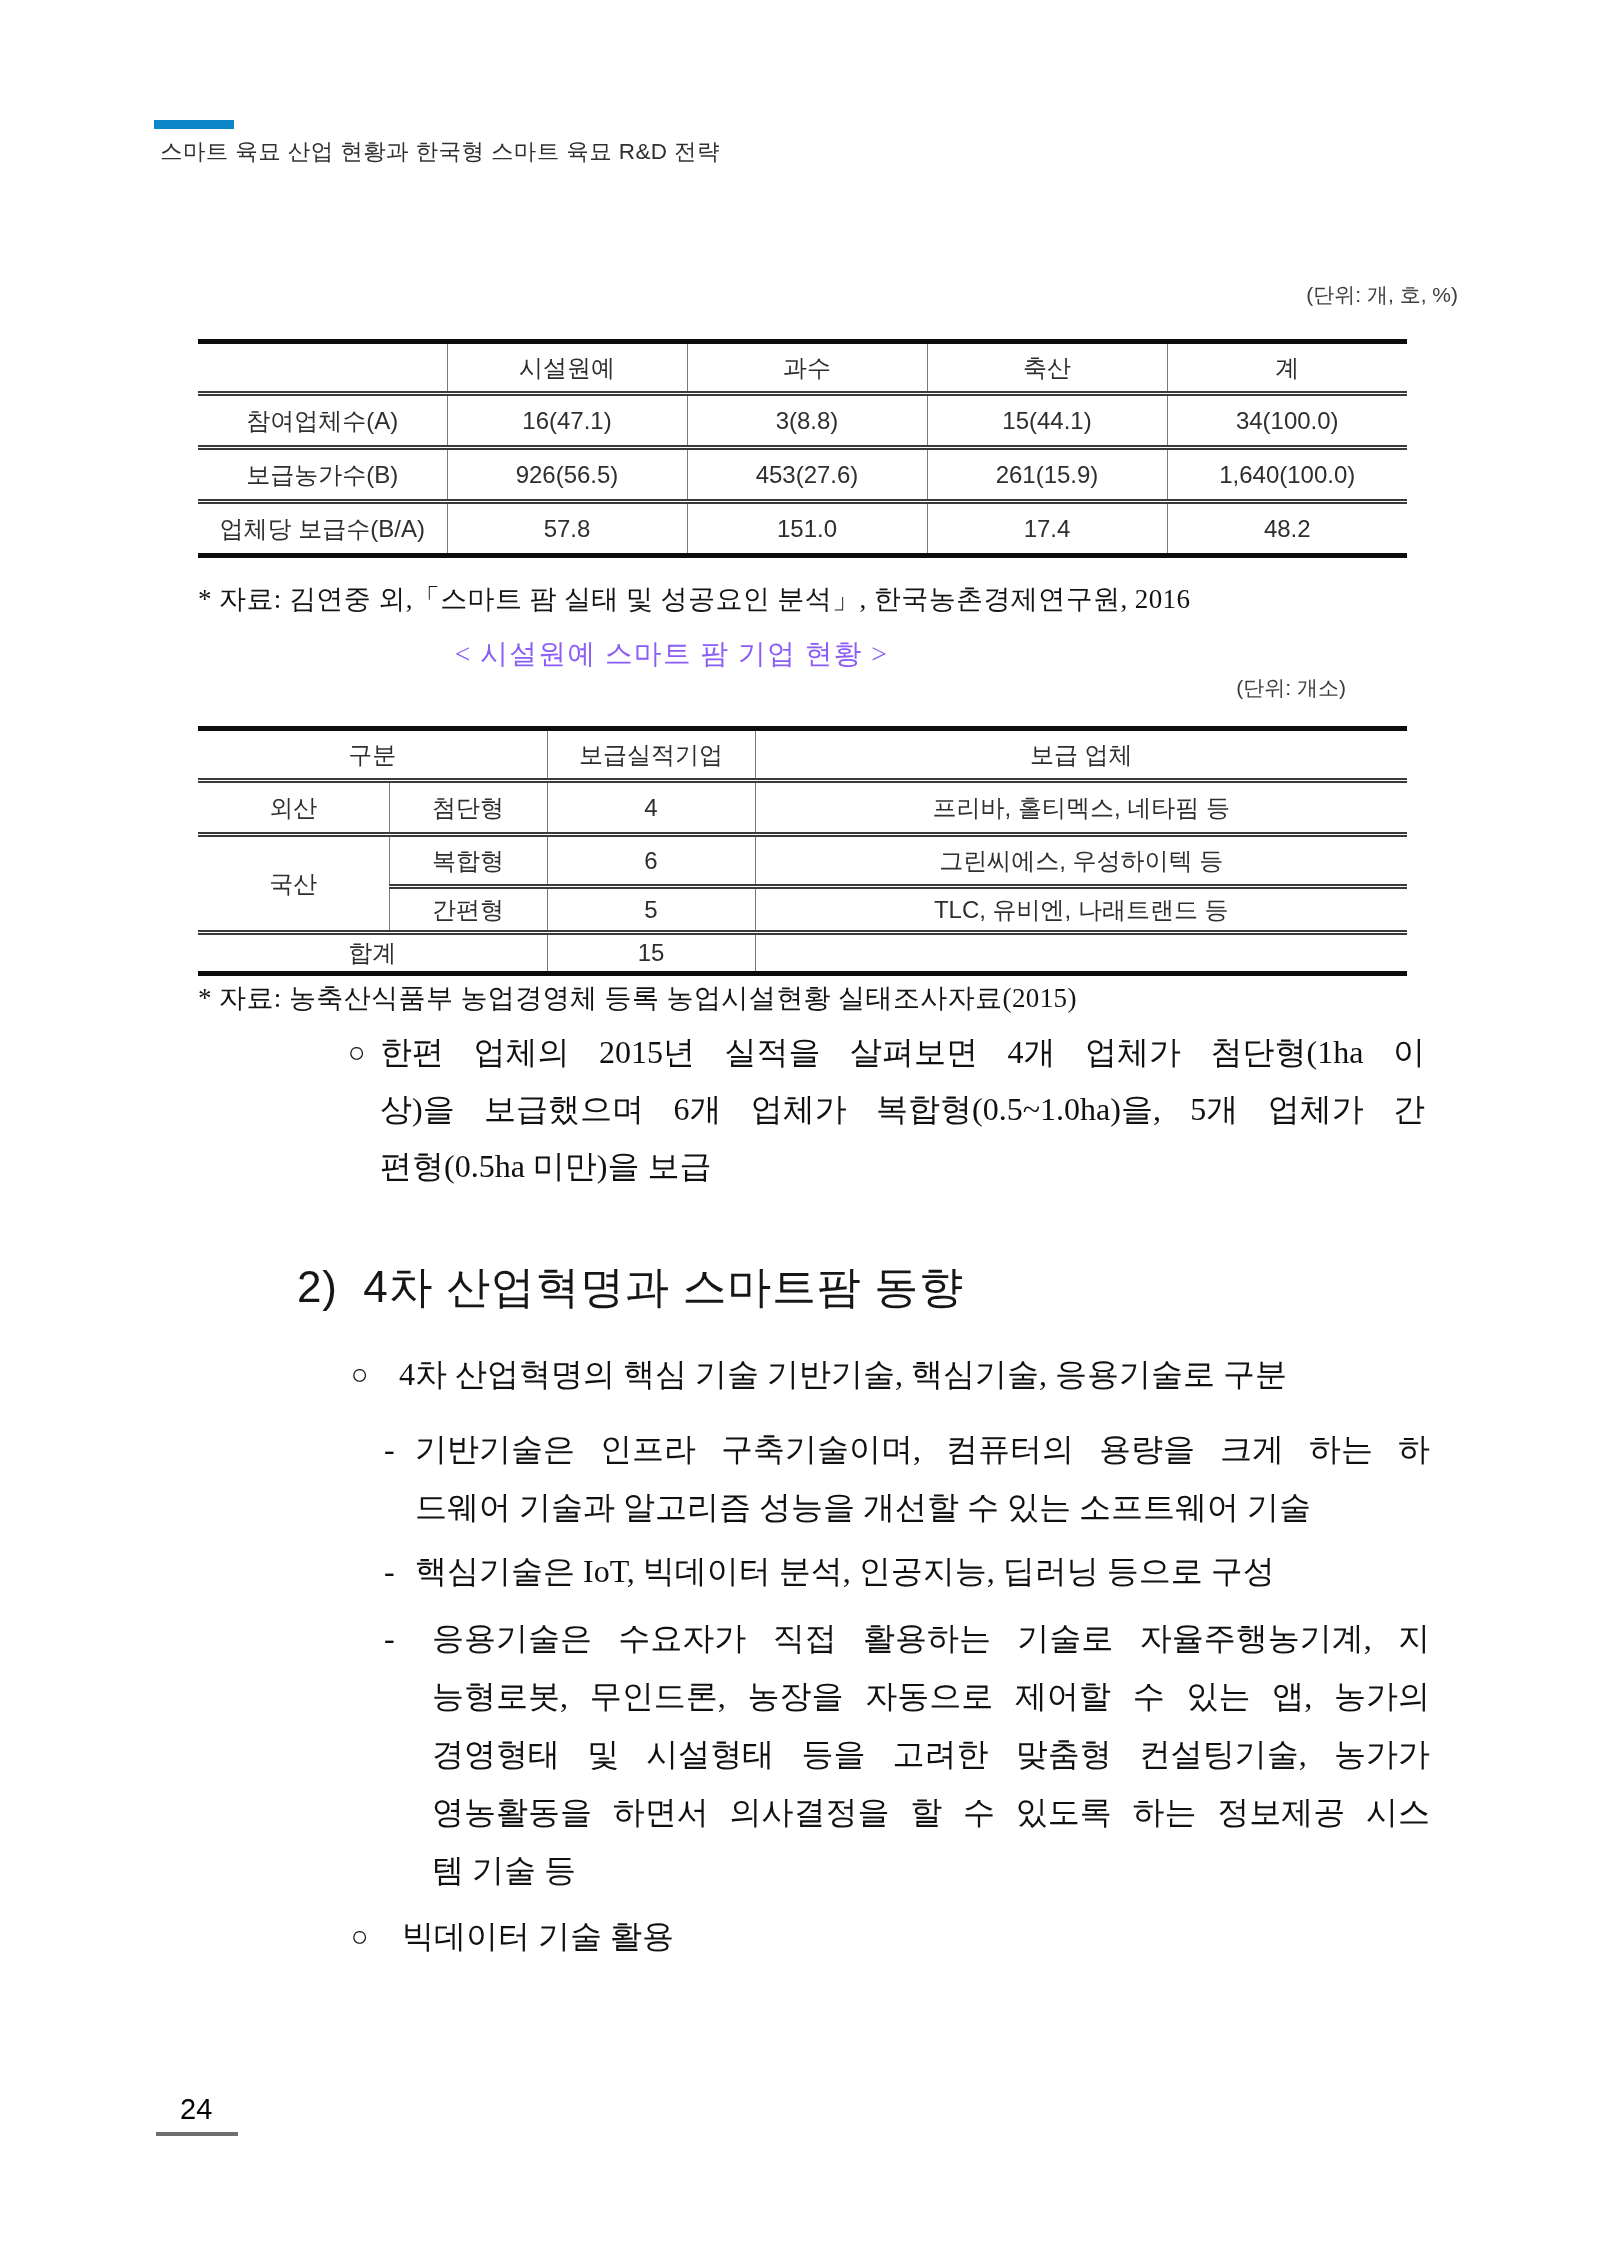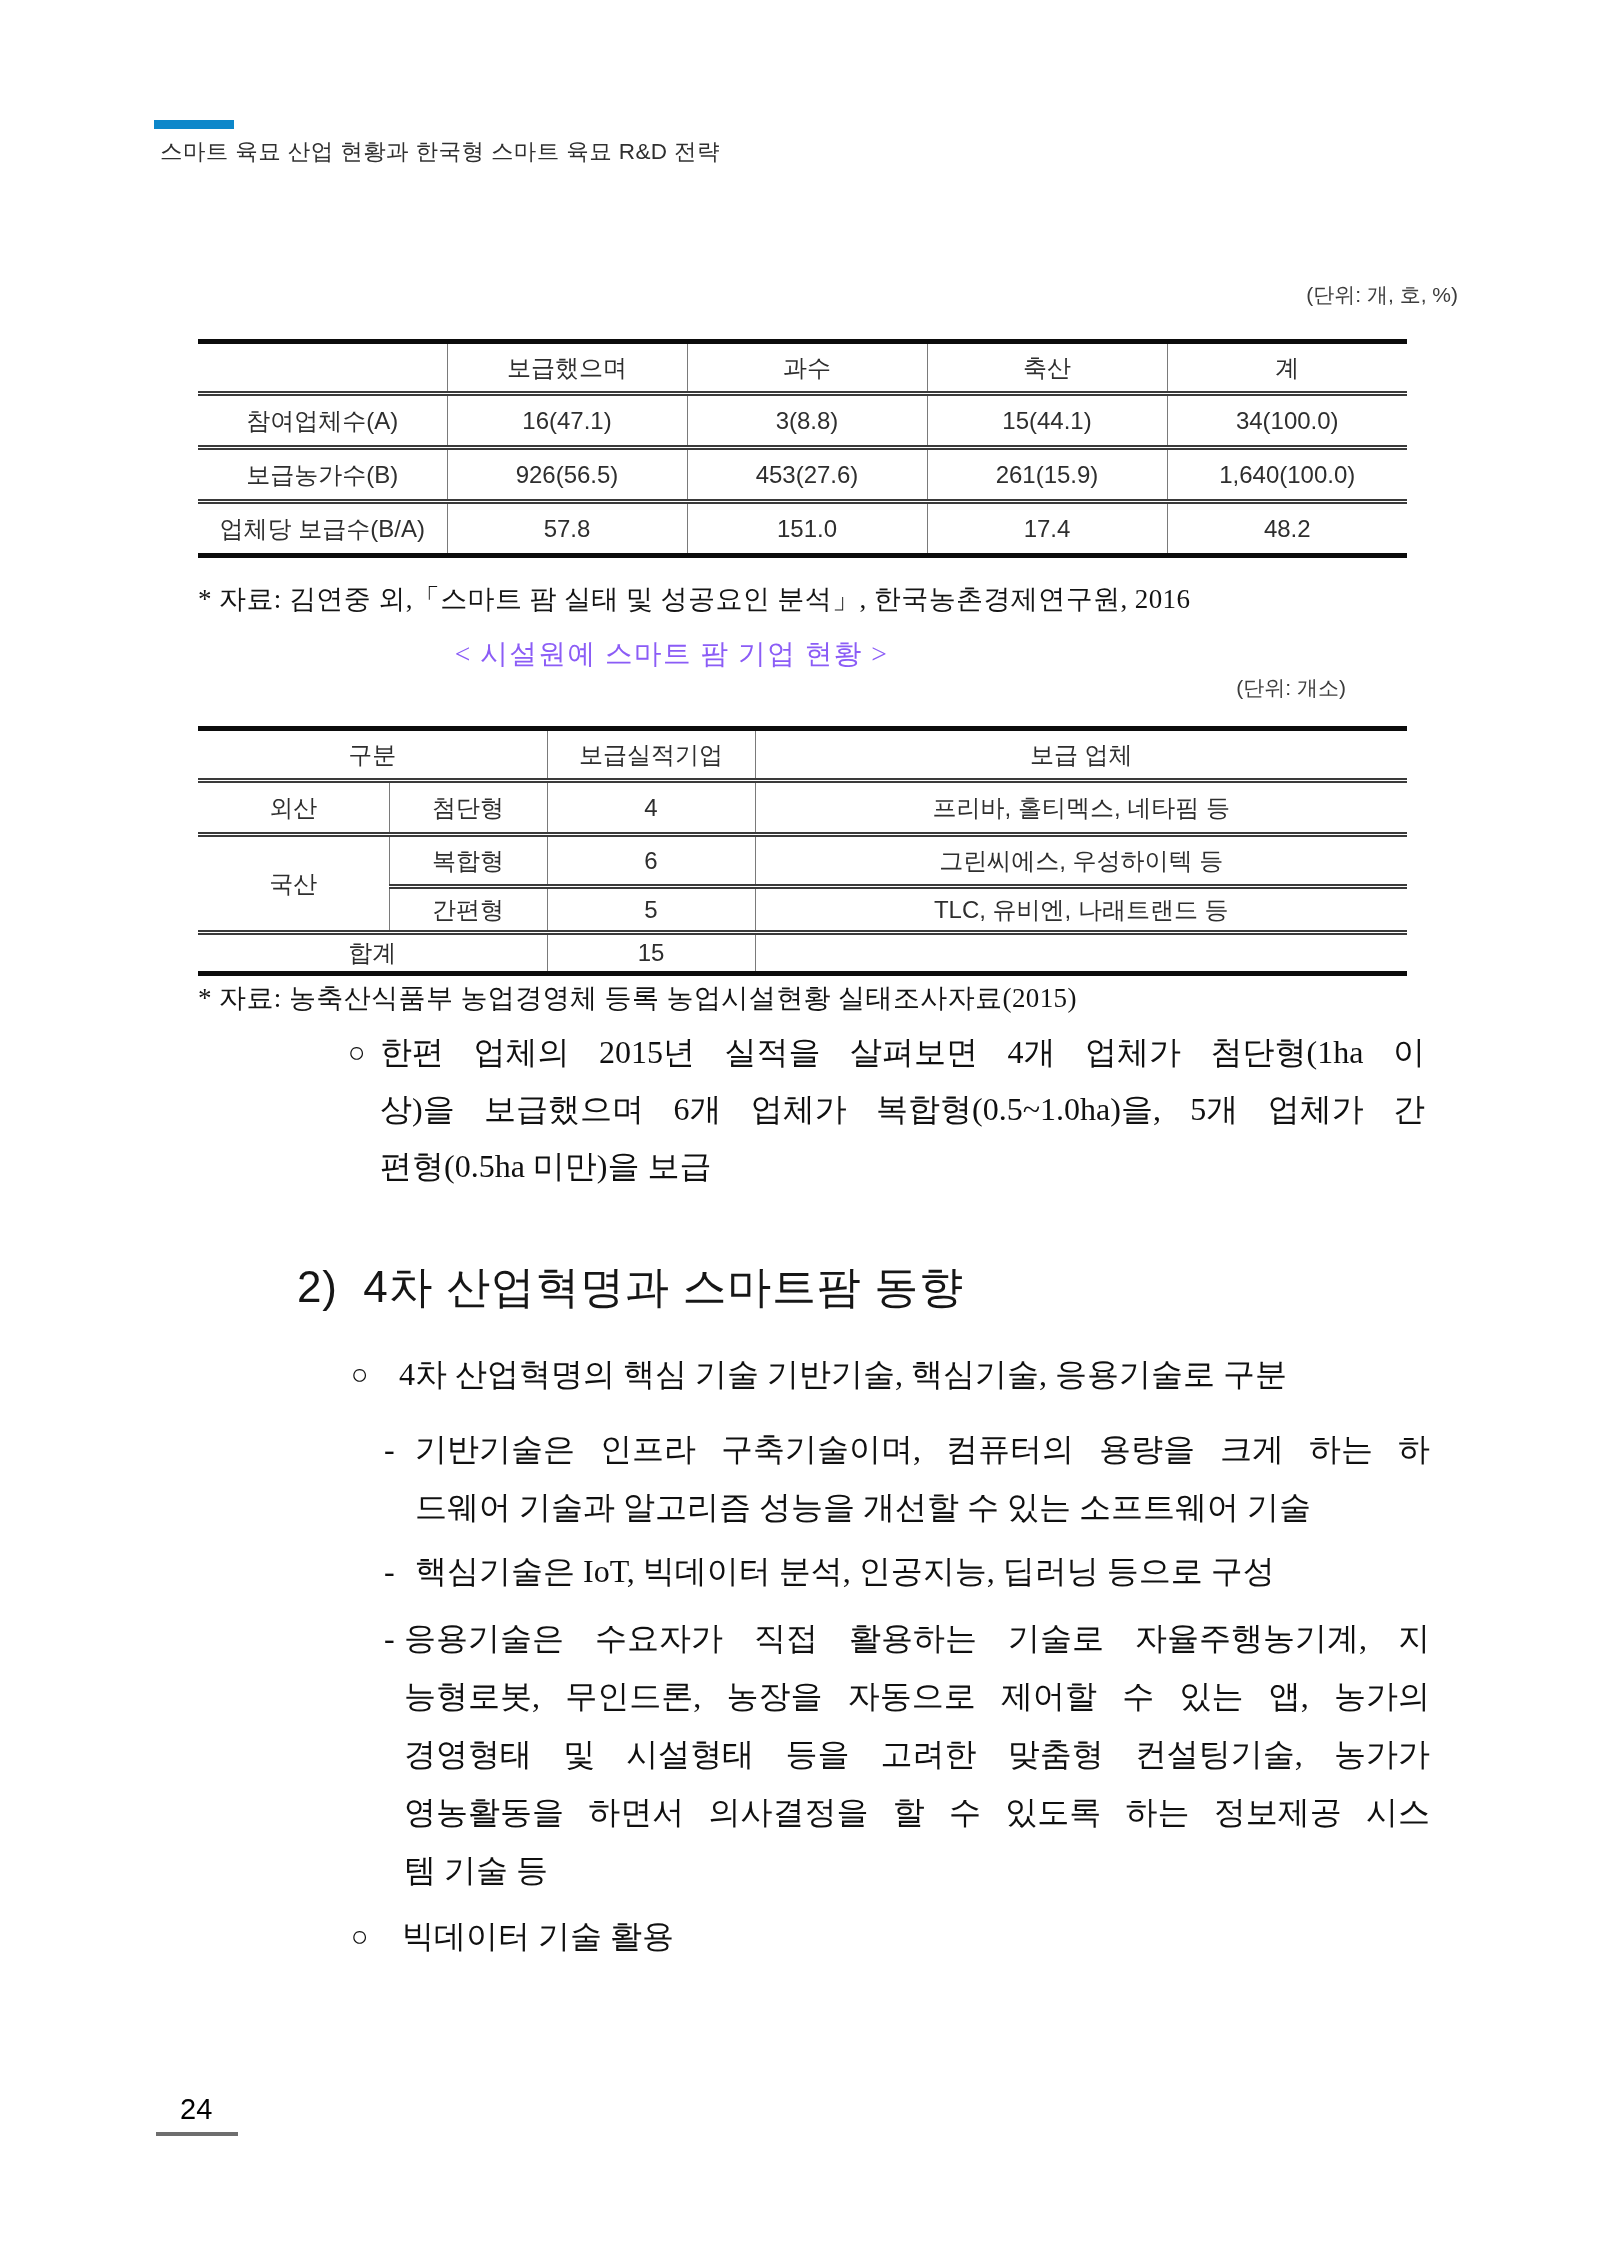--- a/index.html
+++ b/index.html
@@ -72,21 +72,21 @@
     <colgroup>
         <col style="width:249px">
         <col style="width:240px">
         <col style="width:240px">
         <col style="width:240px">
         <col style="width:240px">
       </colgroup>
     <thead>
       <tr class="hsep" style="height:52px">
         <th></th>
-        <th class="vsep">보급했으며</th>
+        <th class="vsep">시설원예</th>
         <th class="vsep">과수</th>
         <th class="vsep">축산</th>
         <th class="vsep">계</th>
       </tr>
     </thead>
     <tbody>
       <tr class="hsep" style="height:54px">
         <td>참여업체수(A)</td>
         <td class="vsep">16(47.1)</td>
         <td class="vsep">3(8.8)</td>
@@ -185,21 +185,21 @@
 
   <div class="para serif dash-block lh80" style="left:384px; top:1542px; width:1046px;">
     <span class="marker">-</span>
     <div class="lines" style="margin-left:31px">
       <div class="ln">핵심기술은 IoT, 빅데이터 분석, 인공지능, 딥러닝 등으로 구성</div>
     </div>
   </div>
 
   <div class="para serif dash-block lh80" style="left:384px; top:1609px; width:1046px;">
     <span class="marker">-</span>
-    <div class="lines" style="margin-left:20px">
+    <div class="lines" style="margin-left:48px">
       <div class="ln just">응용기술은 수요자가 직접 활용하는 기술로 자율주행농기계, 지</div>
       <div class="ln just">능형로봇, 무인드론, 농장을 자동으로 제어할 수 있는 앱, 농가의</div>
       <div class="ln just">경영형태 및 시설형태 등을 고려한 맞춤형 컨설팅기술, 농가가</div>
       <div class="ln just">영농활동을 하면서 의사결정을 할 수 있도록 하는 정보제공 시스</div>
       <div class="ln">템 기술 등</div>
     </div>
   </div>
 
   <div class="para serif bullet-block lh80" style="left:351px; top:1907px; width:1074px;">
     <span class="marker">○</span>

